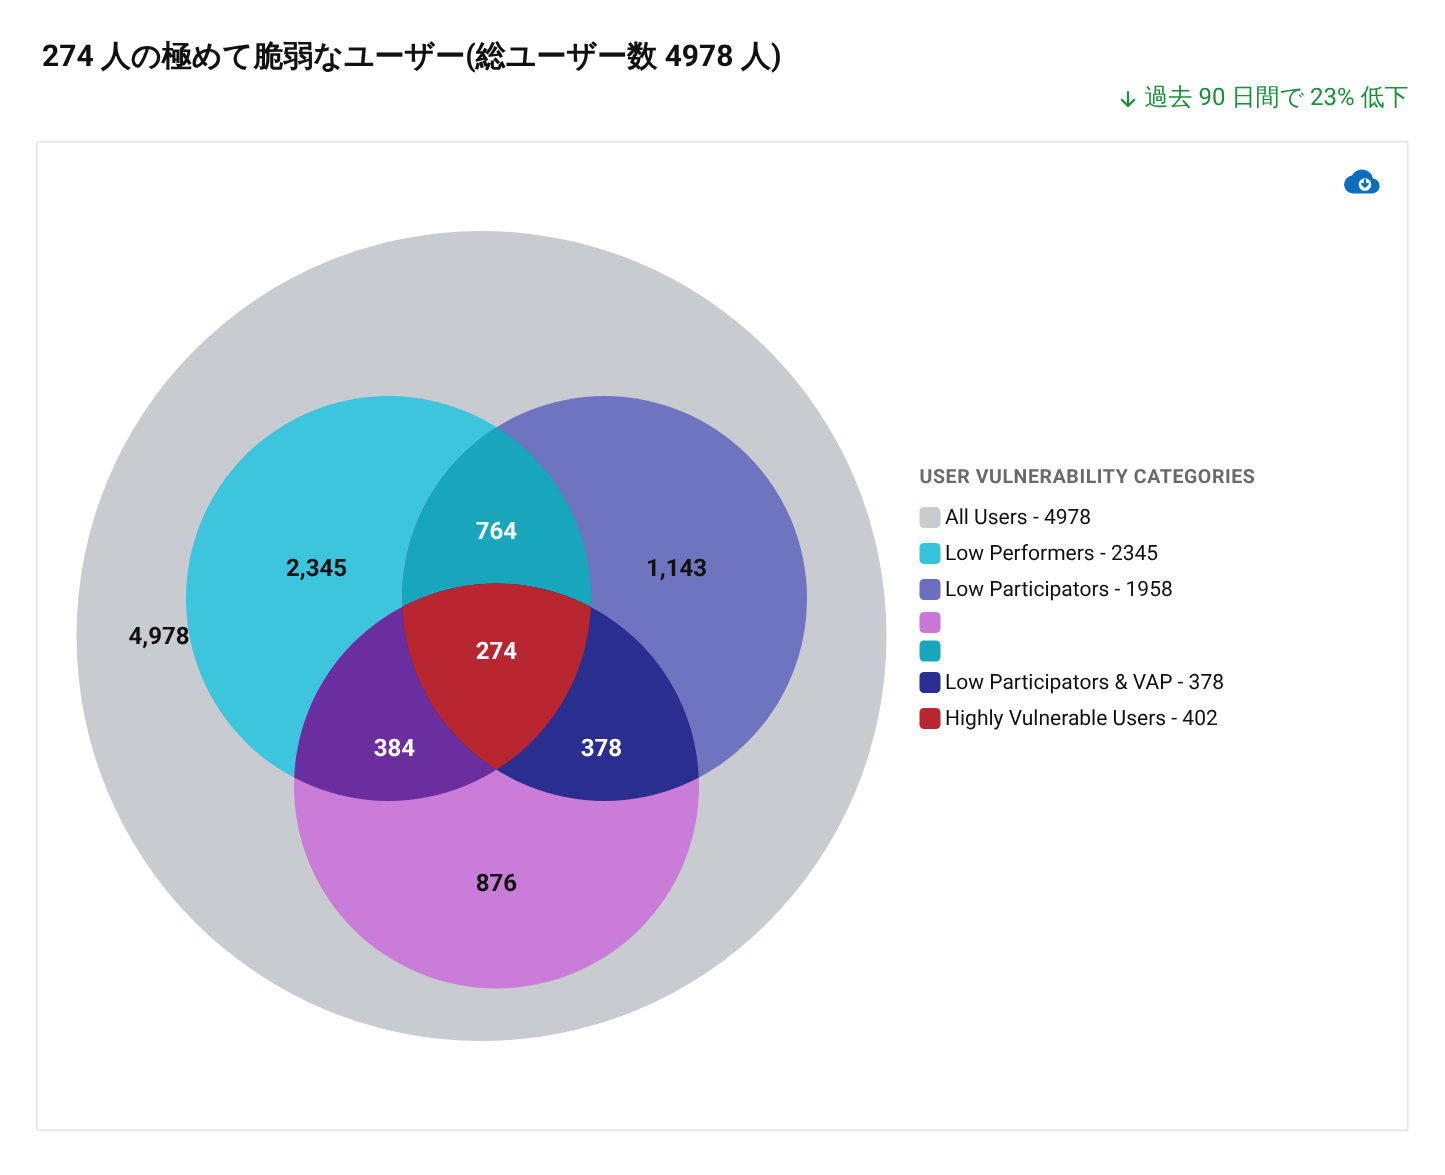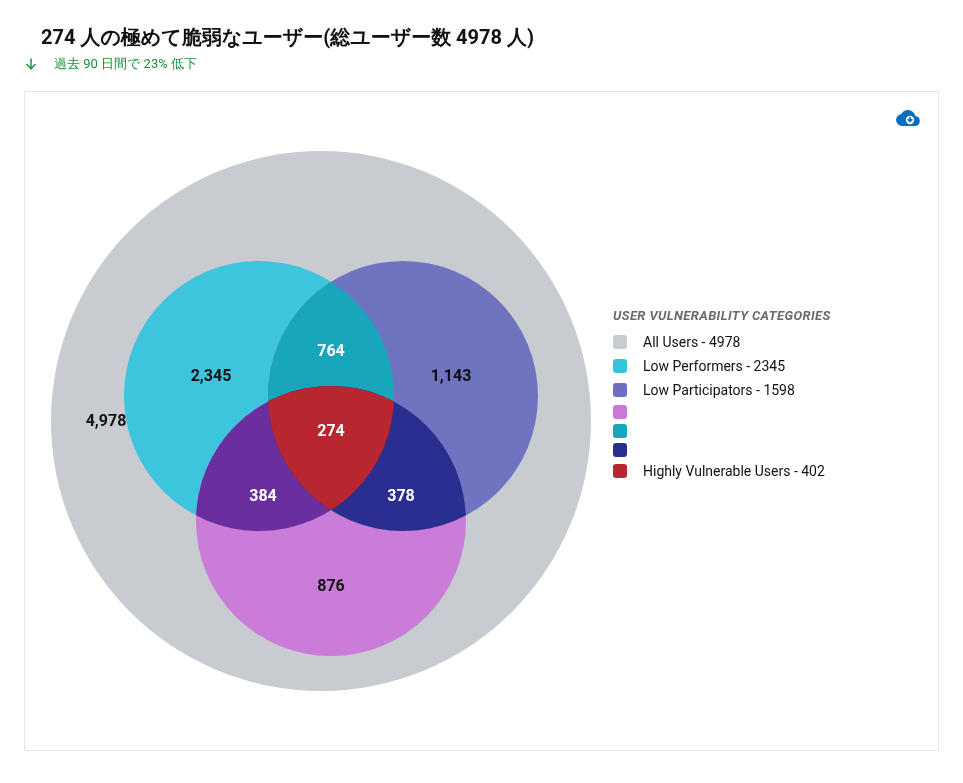--- a/index.html
+++ b/index.html
@@ -8,28 +8,29 @@
     padding: 24px;
     font-family: -apple-system, BlinkMacSystemFont, "Segoe UI", Roboto, "Helvetica Neue", Arial, sans-serif;
     background: #ffffff;
     color: #111;
   }
   .header { margin-bottom: 18px; }
   .title {
     font-size: 20px;
     font-weight: 700;
     color: #111;
-    margin: 0 0 4px 17px;
+    margin: 0 0 4px 4px;
   }
   .subtitle {
-    font-size: 13px;
+    font-size: 16px;
     color: #1a8f3a;
     display: flex;
     align-items: center;
-    gap: 16px;
+    gap: 4px;
+    justify-content: flex-end;
   }
   .subtitle svg { width: 14px; height: 14px; }
   .card {
     border: 1px solid #e5e5e5;
     background: #ffffff;
     position: relative;
     padding: 16px;
     width: 915px;
     height: 660px;
   }
@@ -58,26 +59,25 @@
     flex: 1;
     padding-top: 200px;
     padding-left: 12px;
   }
   .legend-title {
     font-size: 13px;
     font-weight: 700;
     letter-spacing: 0.4px;
     color: #6a6a6a;
     margin-bottom: 10px;
-    font-style: italic;
   }
   .legend-item {
     display: flex;
     align-items: center;
-    gap: 16px;
+    gap: 3px;
     font-size: 14px;
     color: #111;
     margin-bottom: 5px;
     line-height: 1.35;
   }
   .swatch {
     width: 14px;
     height: 14px;
     border-radius: 3px;
     flex-shrink: 0;
@@ -161,30 +161,31 @@
           <div class="legend-item">
             <span class="swatch" style="background: rgb(200, 203, 207);"></span>
             <span>All Users - 4978</span>
           </div>
           <div class="legend-item">
             <span class="swatch" style="background: rgb(53, 196, 220);"></span>
             <span>Low Performers - 2345</span>
           </div>
           <div class="legend-item">
             <span class="swatch" style="background: rgb(106, 111, 192);"></span>
-            <span>Low Participators - 1598</span>
+            <span>Low Participators - 1958</span>
           </div>
           <div class="legend-item">
             <span class="swatch" style="background: rgb(201, 120, 216);"></span>
           </div>
           <div class="legend-item">
             <span class="swatch" style="background: rgb(24, 166, 189);"></span>
           </div>
           <div class="legend-item">
             <span class="swatch" style="background: rgb(42, 46, 143);"></span>
+            <span>Low Participators &amp; VAP - 378</span>
           </div>
           <div class="legend-item">
             <span class="swatch" style="background: rgb(184, 38, 48);"></span>
             <span>Highly Vulnerable Users - 402</span>
           </div>
         </div>
     </div>
   </div>
 </div>
 

